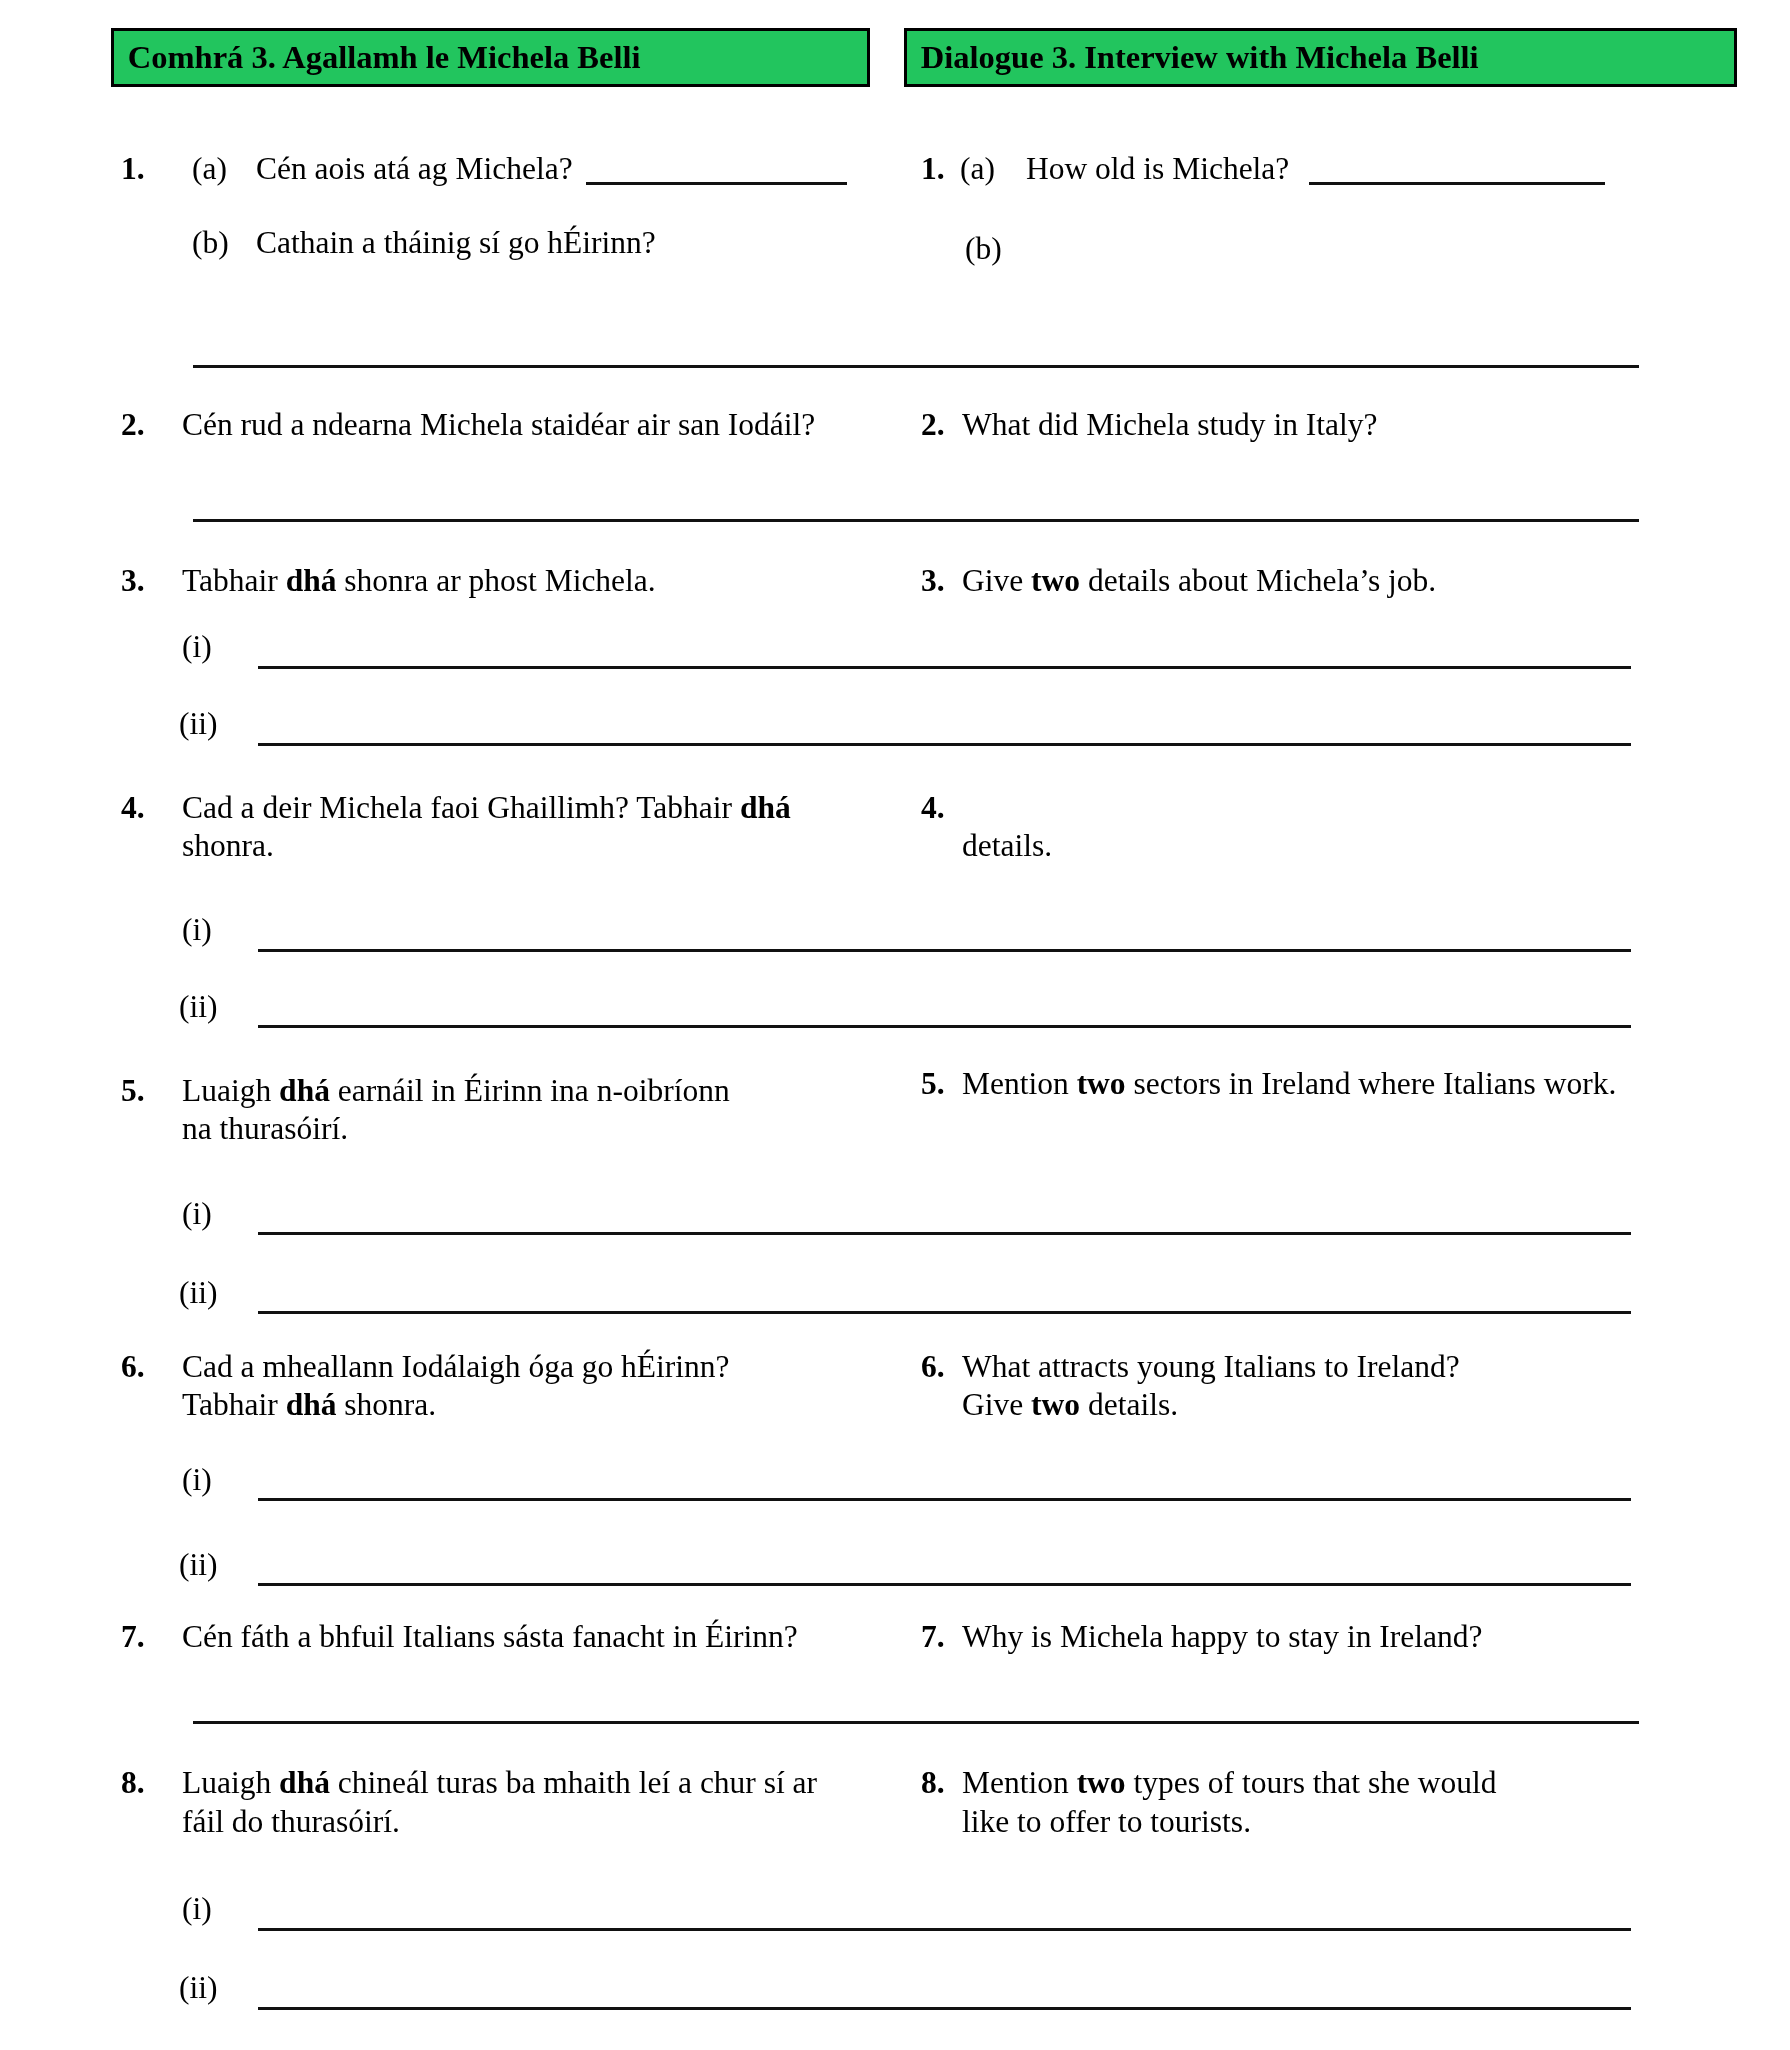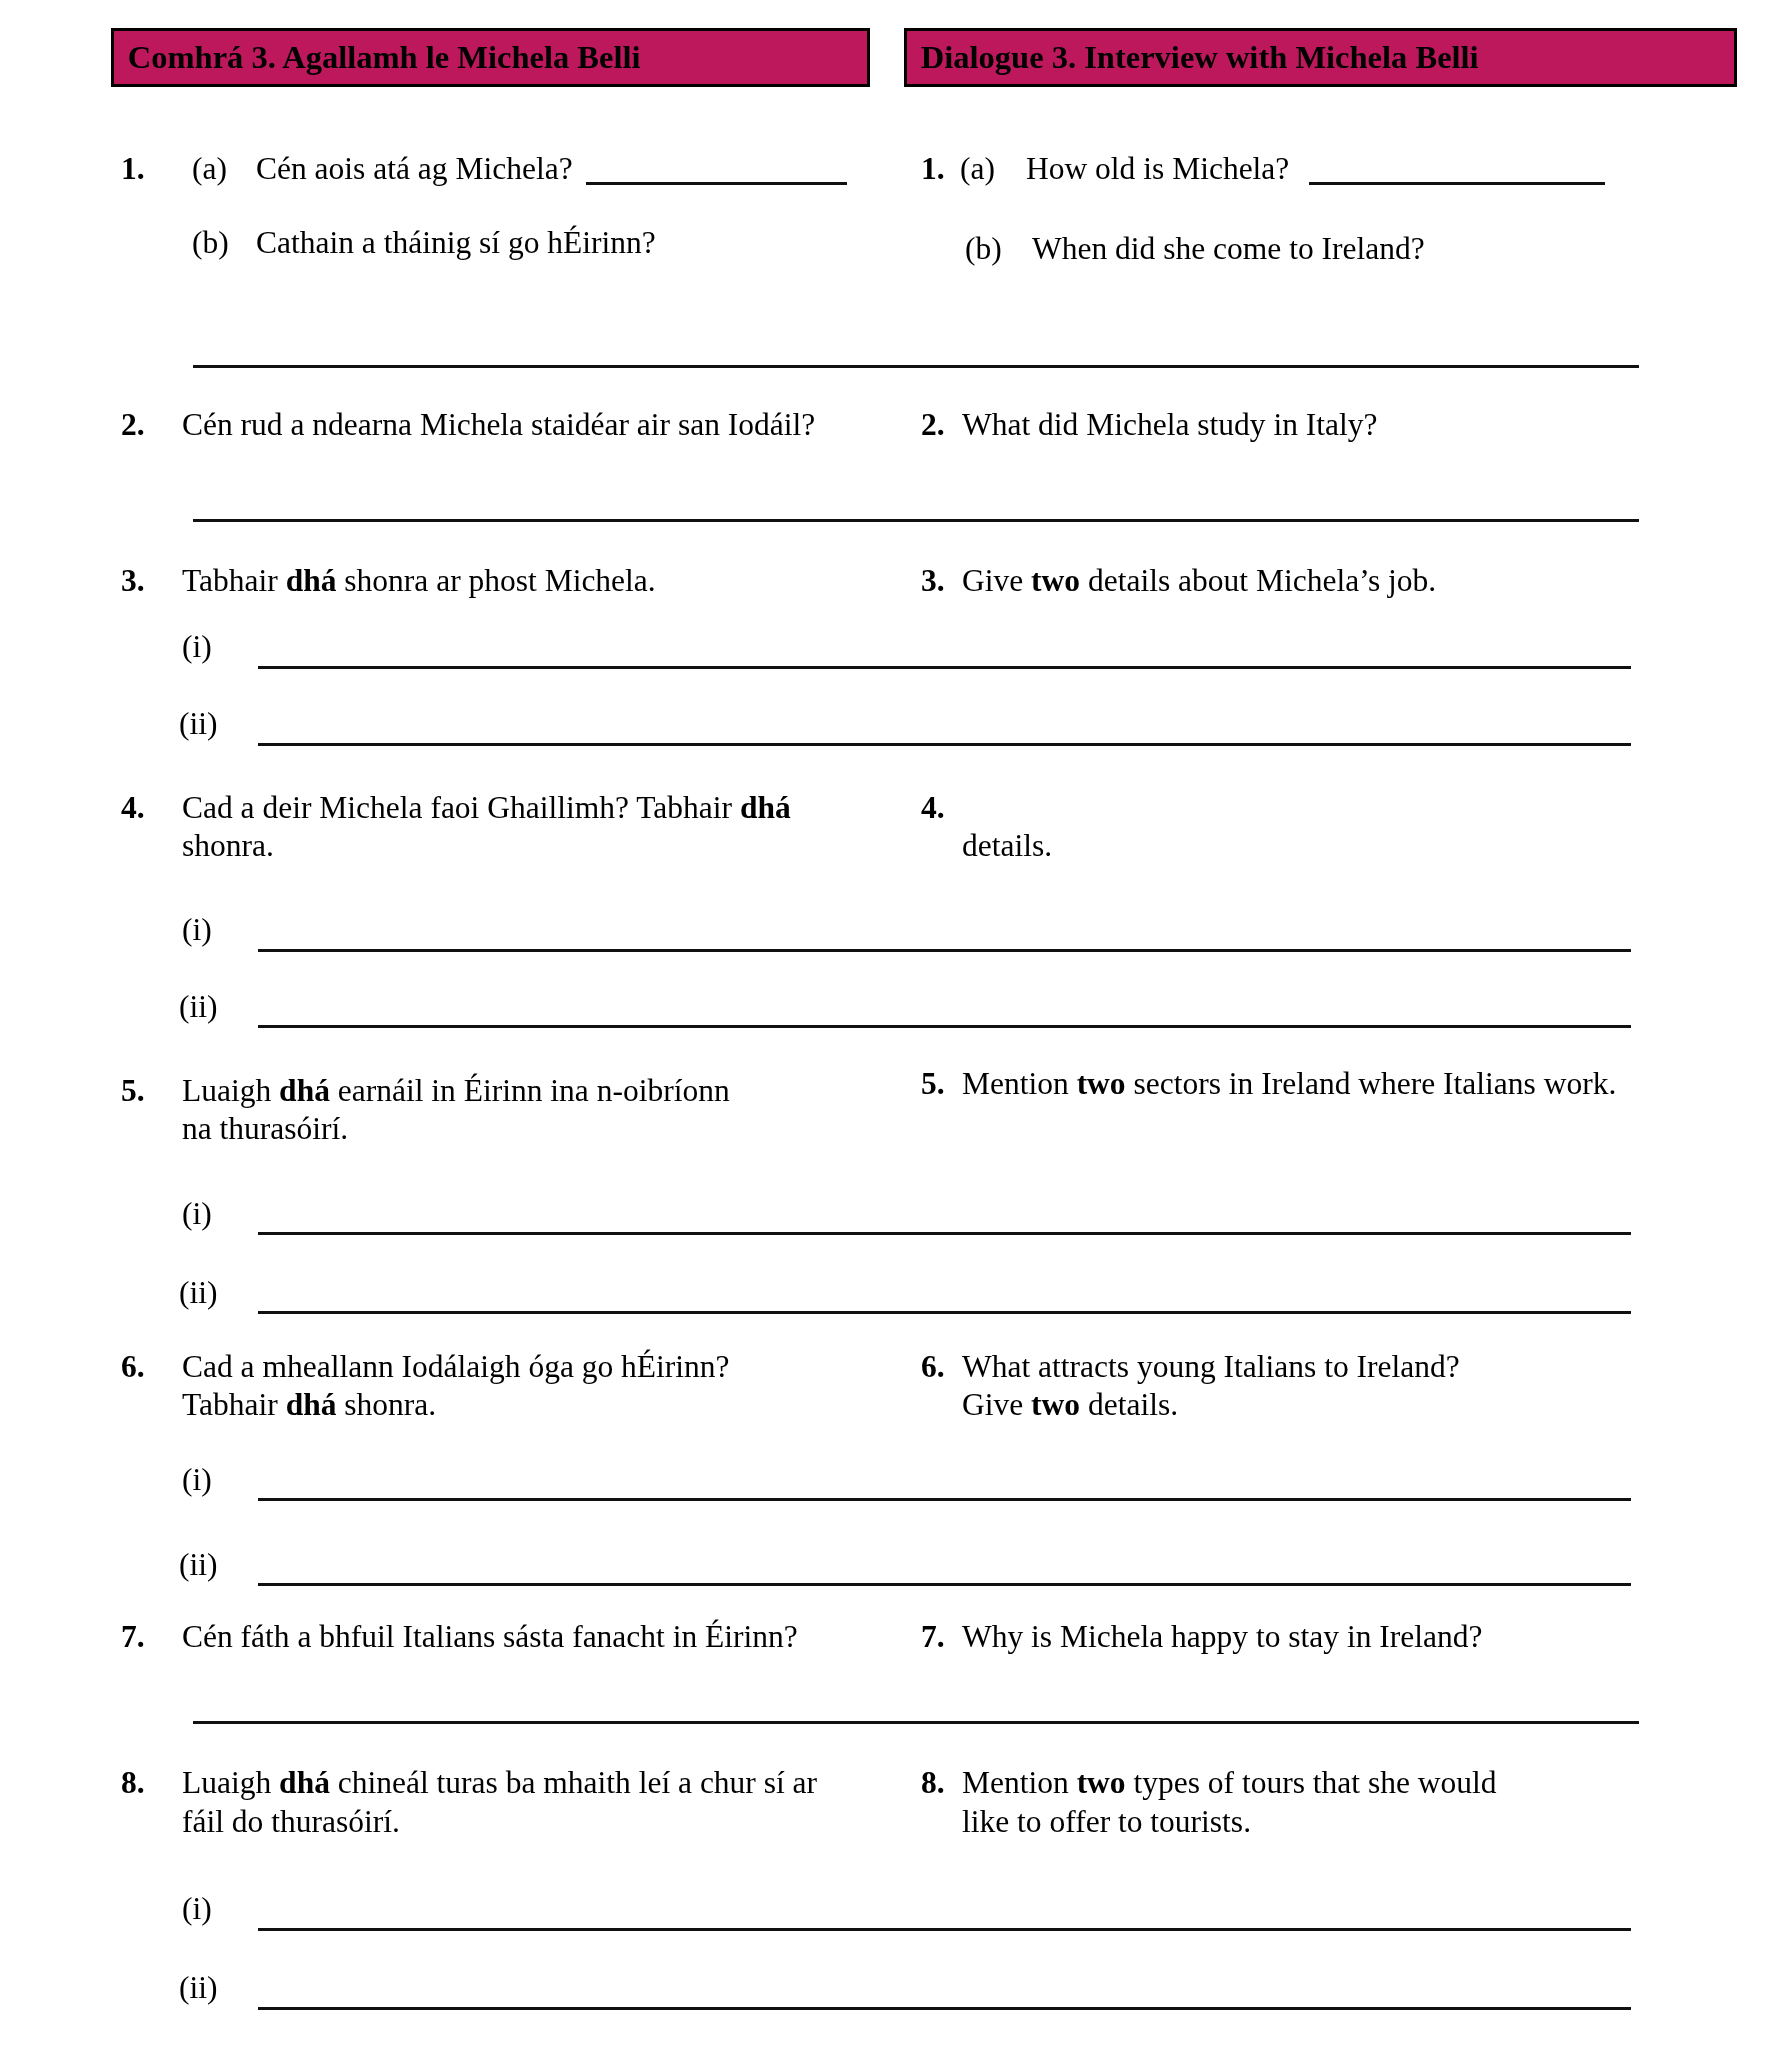--- a/index.html
+++ b/index.html
@@ -10,21 +10,21 @@
     background:#ffffff;
     color:#000;
     font-family:"Liberation Serif","DejaVu Serif",serif;
     font-size:31.5px;
     overflow:hidden;
   }
   .hdr{
     position:absolute;
     top:27.6px;
     height:59px;
-    background:#be185d;
+    background:#22c55e;
     border:3px solid #000;
     box-sizing:border-box;
     display:flex;
     align-items:center;
     padding-left:13.8px;
     font-weight:bold;
     font-size:32.5px;
     white-space:nowrap;
   }
   .t{
@@ -65,21 +65,20 @@
   </div>
   <div class="t b" style="left:921px;top:149px;">1.</div>
   <div class="t" style="left:960px;top:149px;">(a)</div>
   <div class="t" style="left:1026px;top:149px;">
     <span>How old is Michela?</span><span class="blank" style="width:296px;margin-left:19.7px;"></span>
   </div>
 
   <div class="t" style="left:192px;top:223px;">(b)</div>
   <div class="t" style="left:256px;top:223px;">Cathain a tháinig sí go hÉirinn?</div>
   <div class="t" style="left:965px;top:229px;">(b)</div>
-  <div class="t" style="left:1032px;top:229px;">When did she come to Ireland?</div>
 
   <div class="line" style="left:193px;top:365px;width:1446px;"></div>
 
   <div class="t b" style="left:121px;top:405px;">2.</div>
   <div class="t" style="left:182px;top:405px;">Cén rud a ndearna Michela staidéar air san Iodáil?</div>
   <div class="t b" style="left:921px;top:405px;">2.</div>
   <div class="t" style="left:962px;top:405px;">What did Michela study in Italy?</div>
 
   <div class="line" style="left:193px;top:519px;width:1446px;"></div>
 

